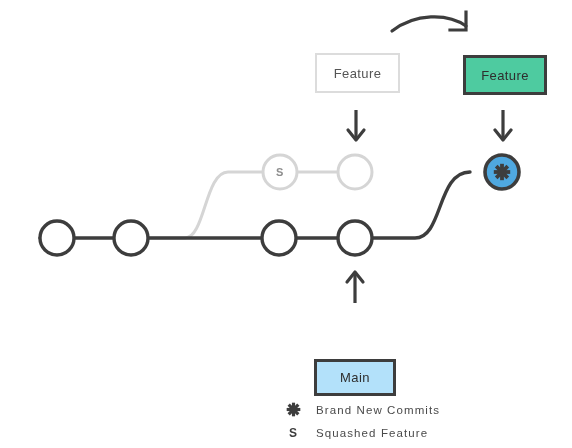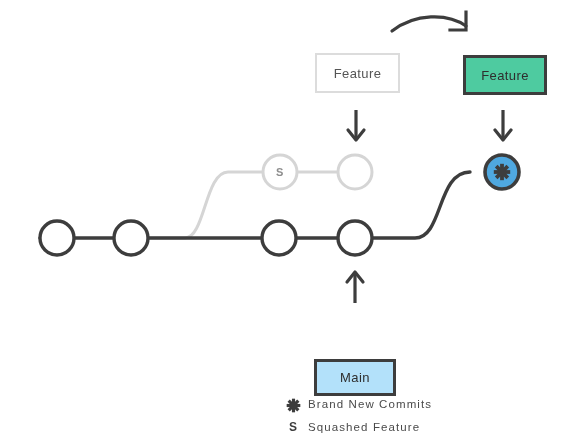--- a/index.html
+++ b/index.html
@@ -65,22 +65,23 @@
     margin-top: 48px;
   }
   .legend {
     position: absolute;
     left: 278px;
     top: 398px;
     width: 230px;
   }
   .legend-row {
     display: flex;
-    align-items: flex-start;
+    align-items: center;
     height: 23px;
+    gap: 8px;
   }
   .legend-key {
     width: 30px;
     text-align: center;
     font-size: 12px;
     font-weight: bold;
     color: #3d3d3d;
     line-height: 1;
   }
   .legend-key svg { display: block; margin: 0 auto; }

